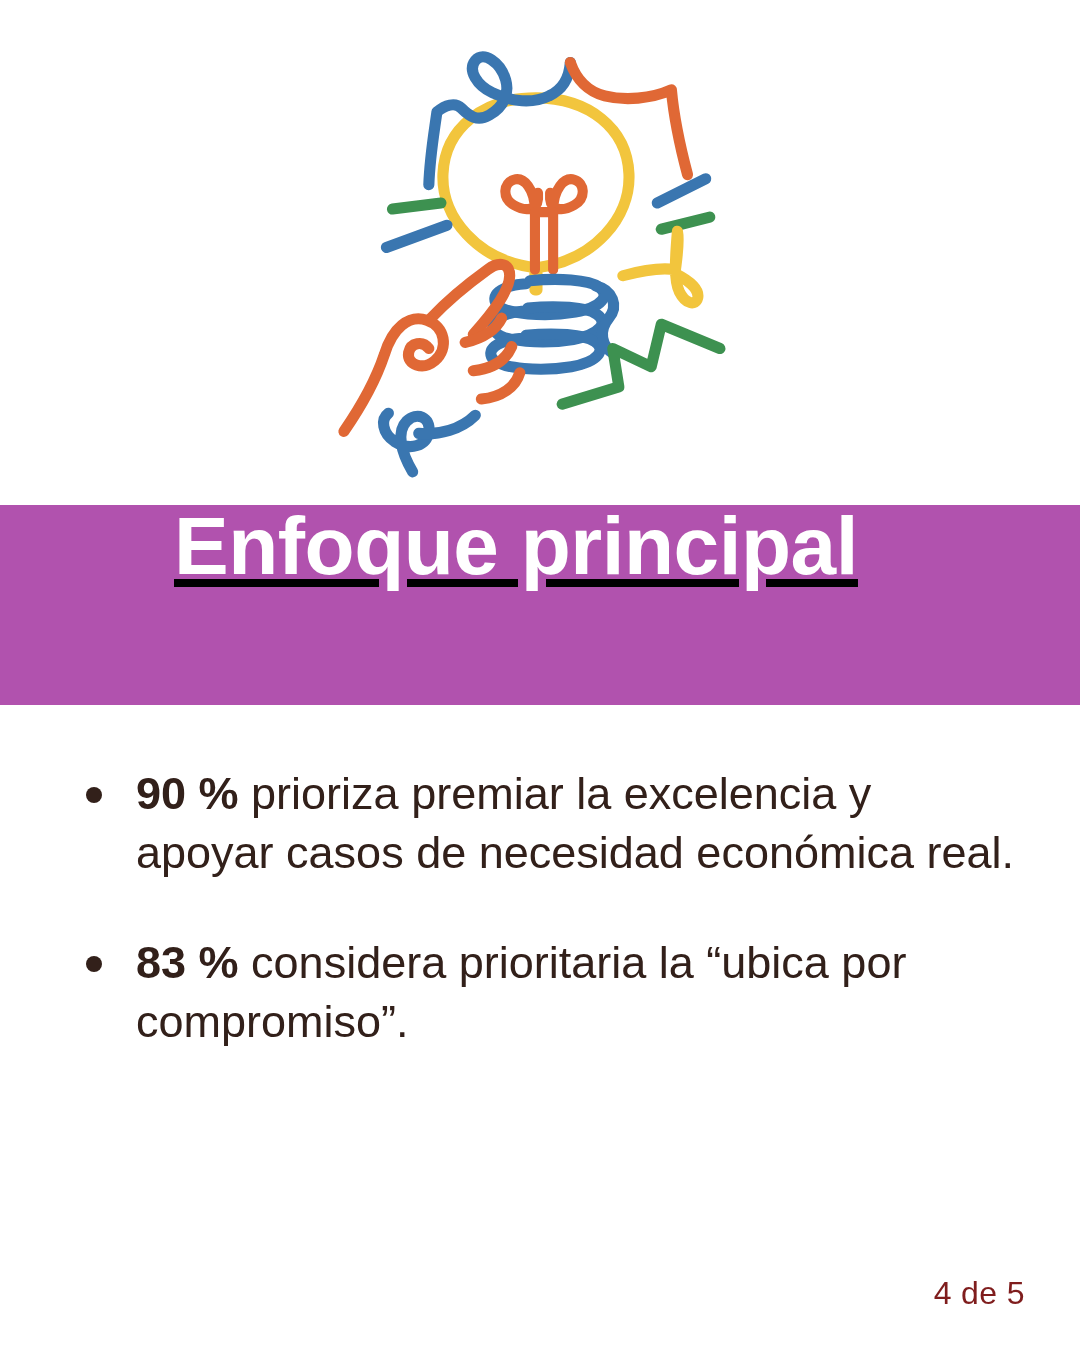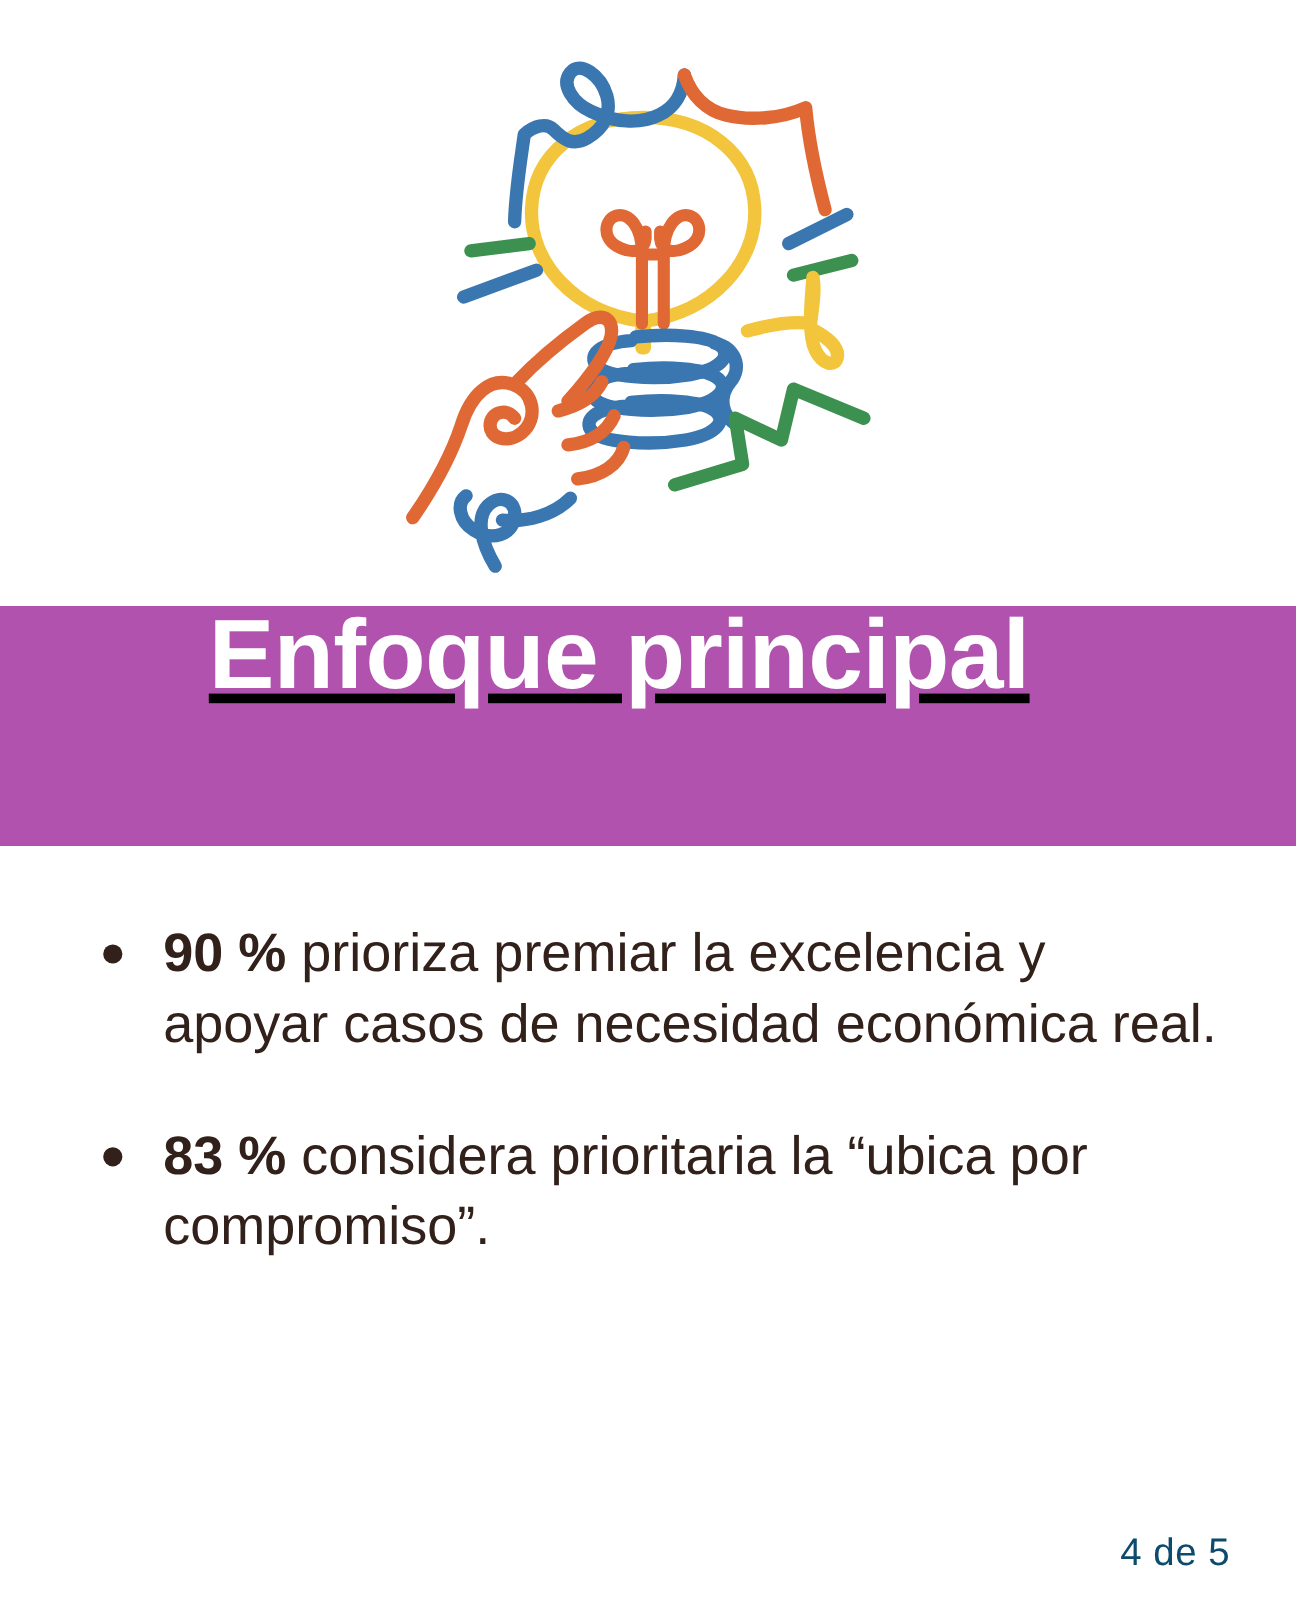--- a/index.html
+++ b/index.html
@@ -99,21 +99,21 @@
   }
   .bullet-item .pct {
     font-weight: 700;
   }
 
   
   .page-counter {
     position: absolute;
     right: 55px;
     bottom: 38px;
-    color: #0c4a6e;
+    color: #7f1d1d;
     font-size: 32px;
     letter-spacing: 0.4px;
   }
 </style>
 </head>
 <body>
 
 <div class="slide">
 
   <div class="illustration-area">

